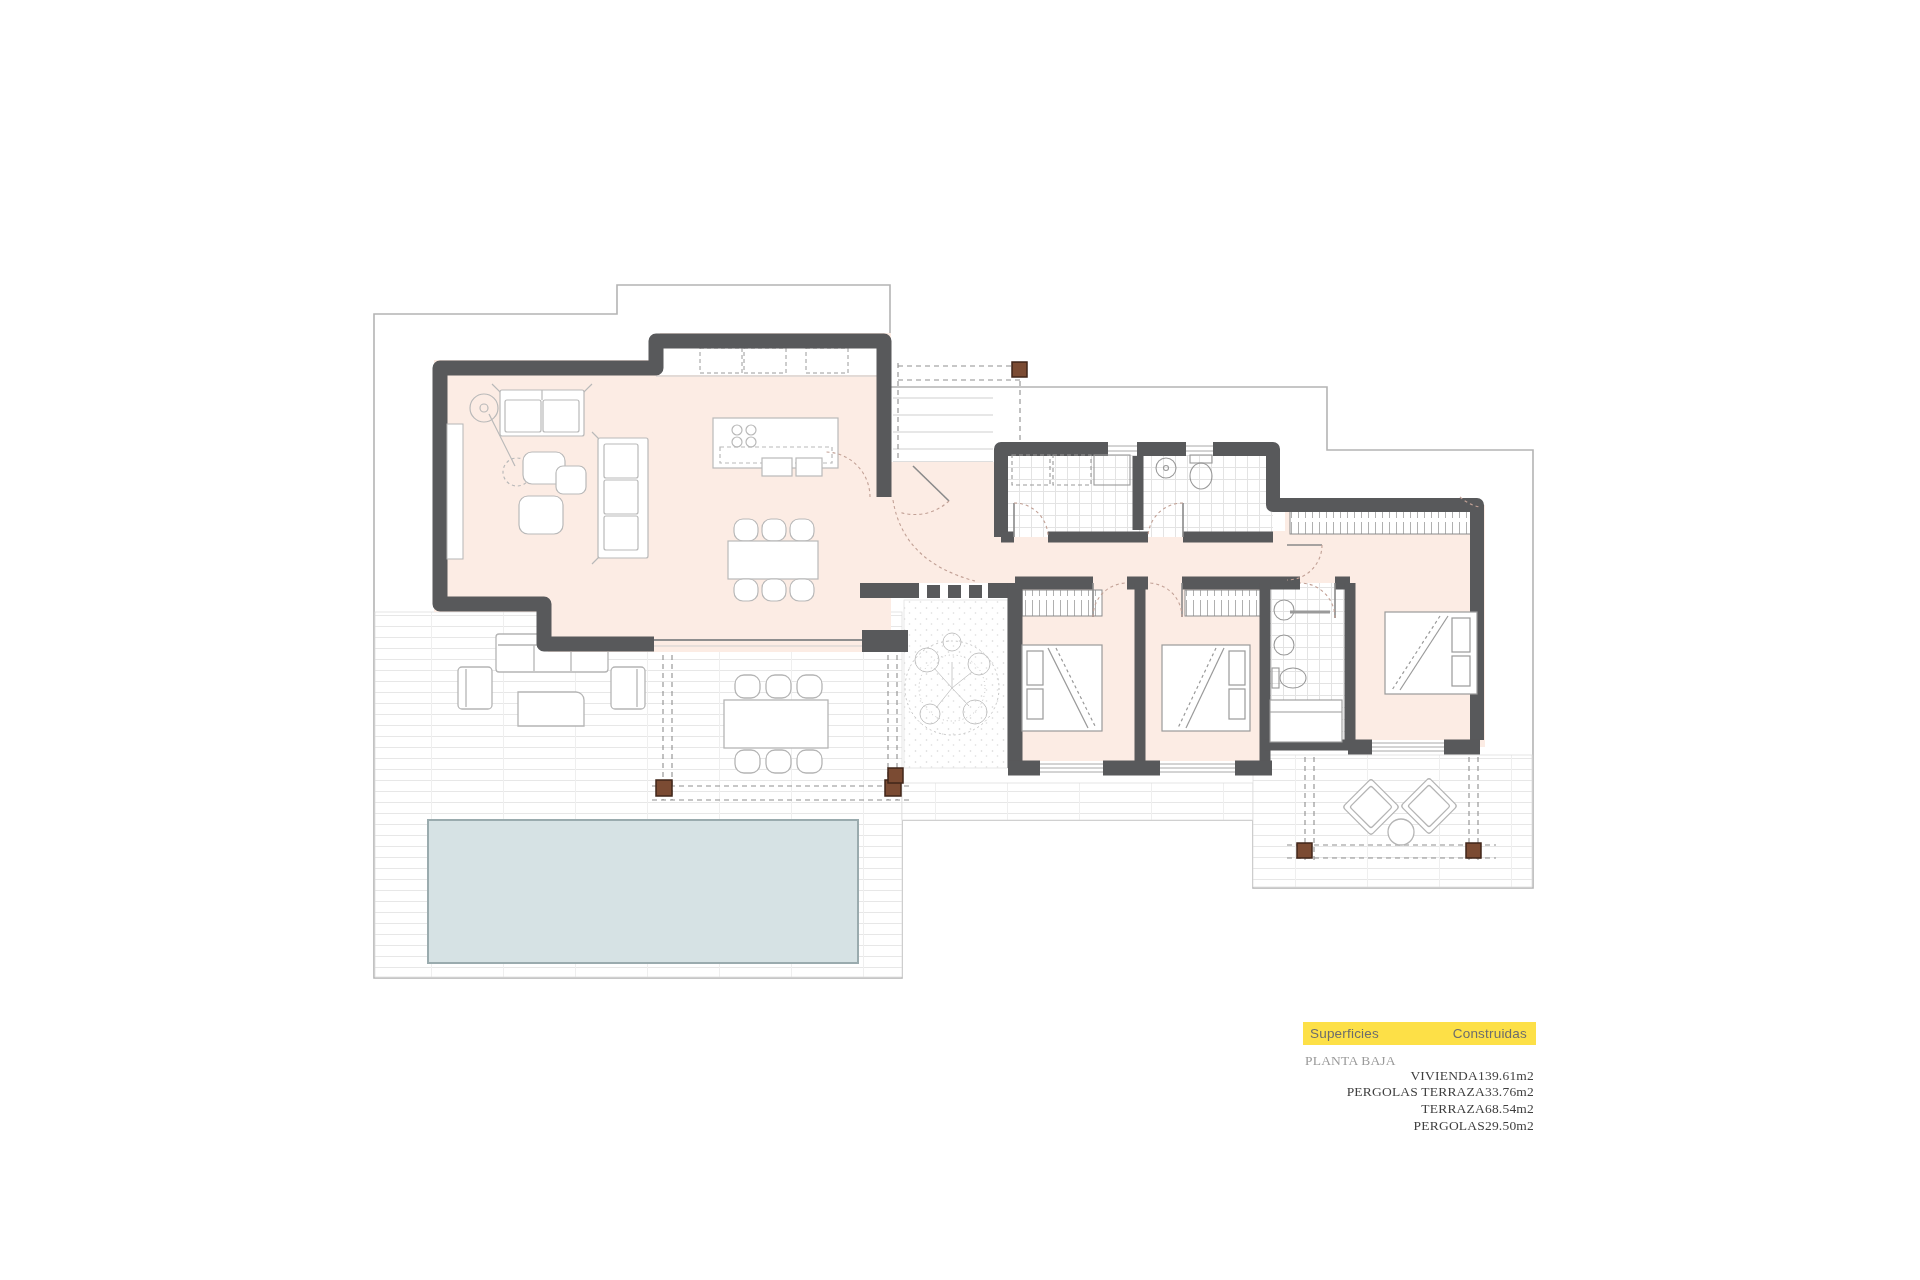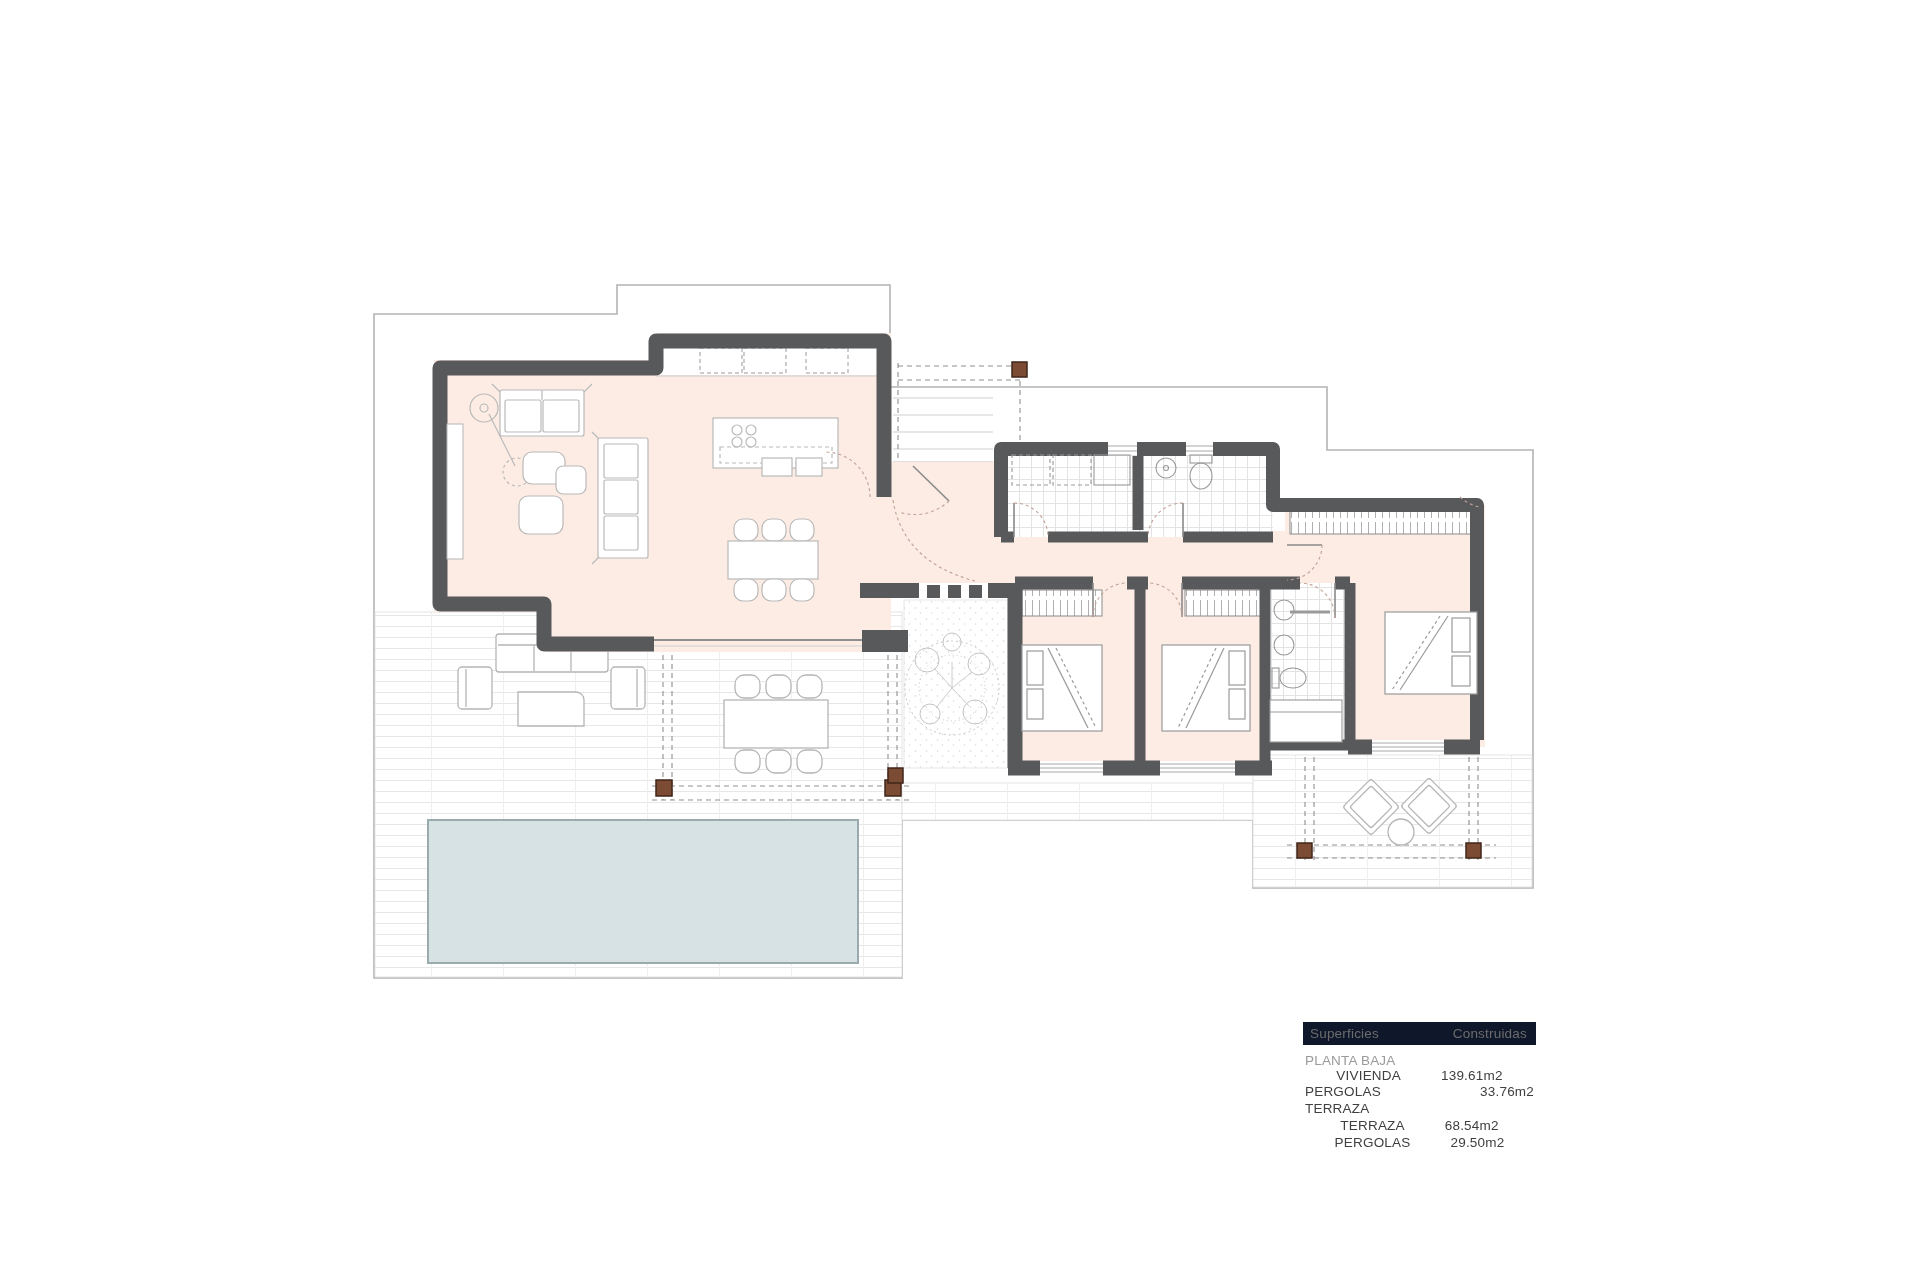--- a/index.html
+++ b/index.html
@@ -1,25 +1,25 @@
 <!DOCTYPE html>
 <html><head>
 <meta charset="utf-8">
 <style>
   html,body{margin:0;padding:0;background:#ffffff;}
   .page{position:relative;width:1920px;height:1280px;background:#ffffff;overflow:hidden;
         font-family:"Liberation Sans",sans-serif;}
   .plan-svg{position:absolute;left:0;top:0;}
   .legend{position:absolute;left:1303px;top:1022px;width:233px;font-size:13.5px;
           color:#3f3f3f;letter-spacing:.2px;}
-  .legend-header{display:flex;justify-content:space-between;background:#0f172a;color:#6c6c6c;
+  .legend-header{display:flex;justify-content:space-between;background:#fde047;color:#6c6c6c;
                  padding:4px 9px 4px 7px;box-sizing:border-box;}
-  .legend-body{padding:0 2px;}
+  .legend-body{padding:0 2px;font-family:Liberation Serif, serif;}
   .legend-section{color:#9a9a9a;margin-top:9px;line-height:1.0;}
-  .legend-row{display:flex;justify-content:center;line-height:1.25;gap:40px;}
+  .legend-row{display:flex;justify-content:flex-end;line-height:1.25;}
   .legend-row.gap-above{}
 </style>
 </head>
 <body>
 
 <div class="page">
 
 <svg class="plan-svg" width="1920" height="1280" viewBox="0 0 1920 1280">
   <defs>
     <pattern id="pav" width="72" height="11" patternUnits="userSpaceOnUse">

